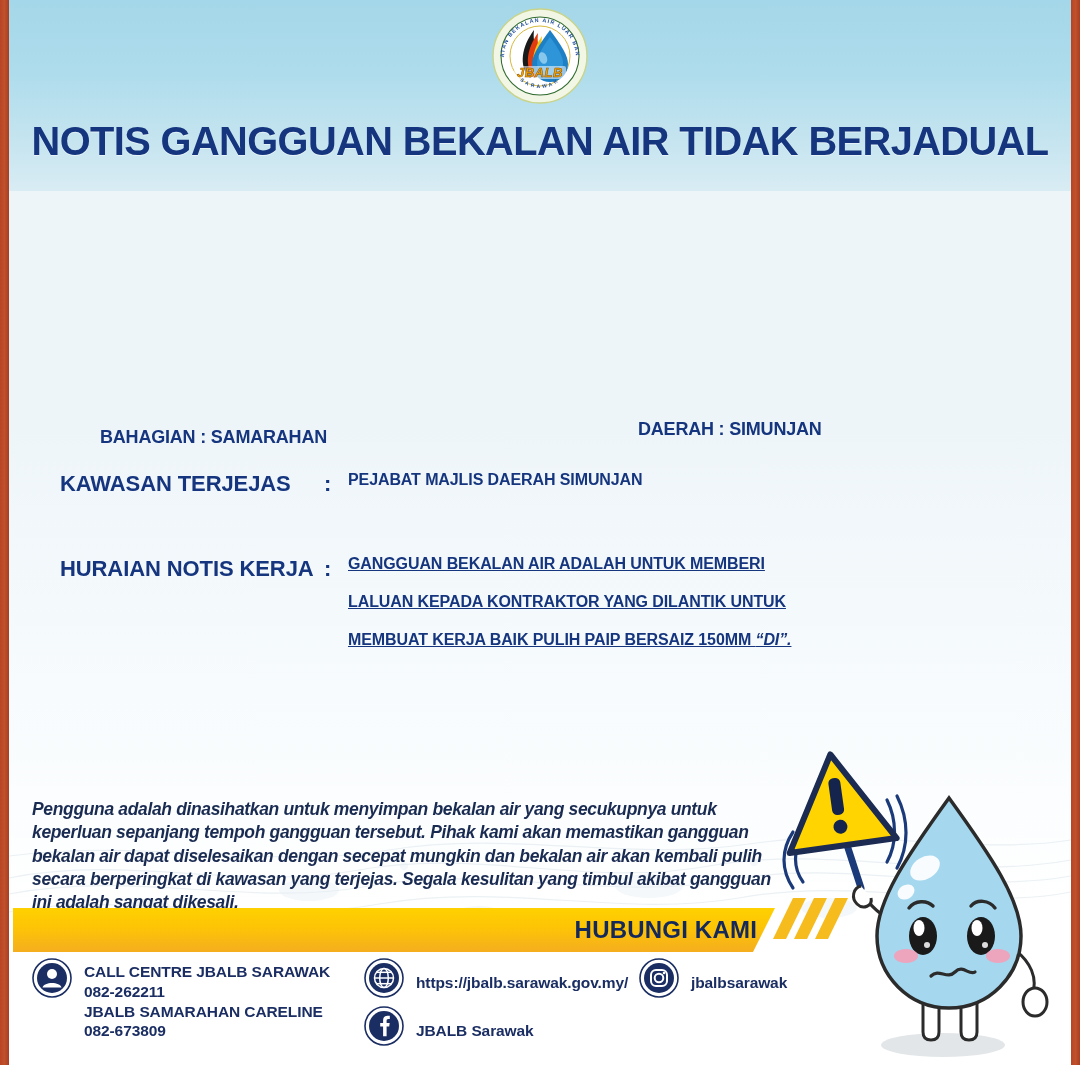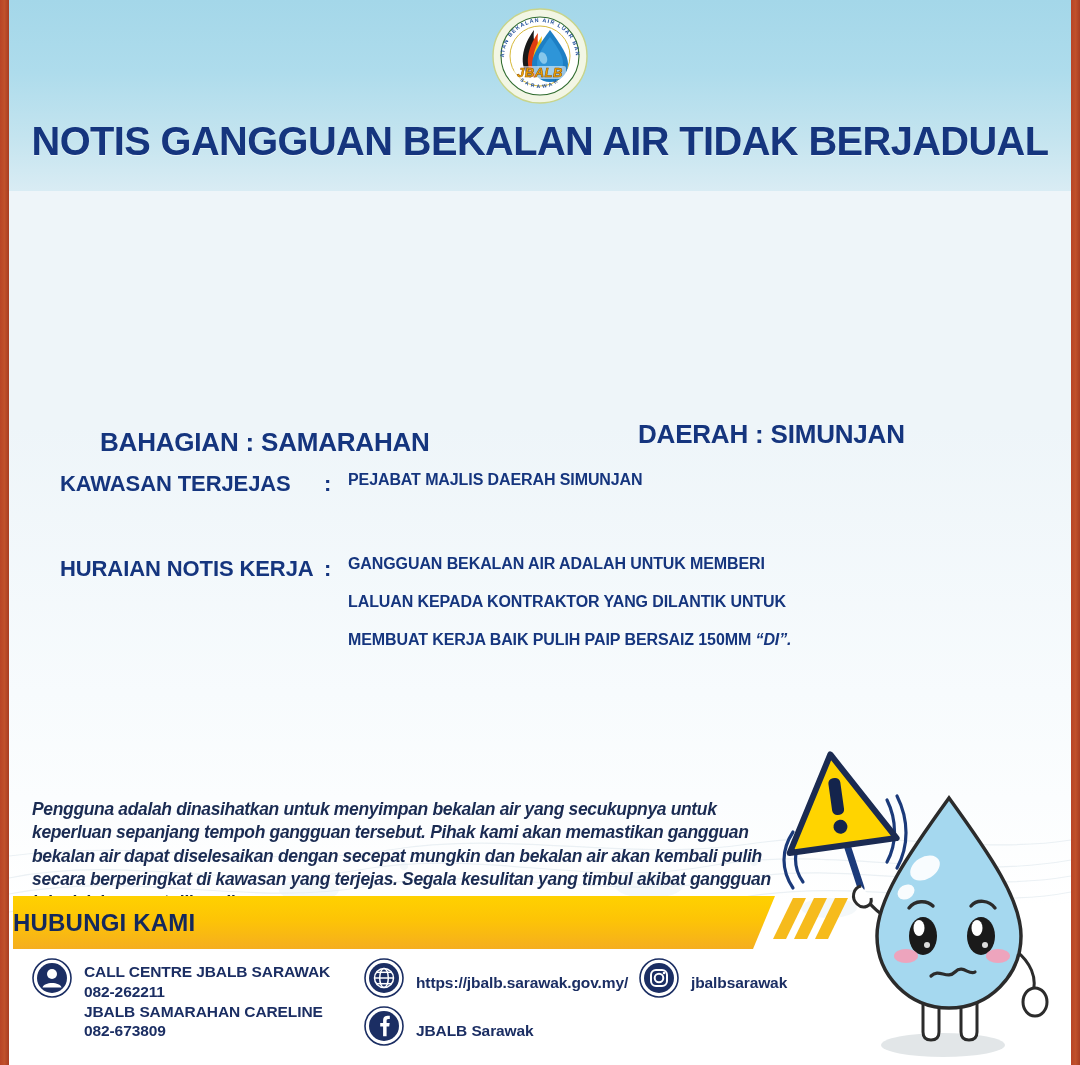--- a/index.html
+++ b/index.html
@@ -67,21 +67,21 @@
   
   .body-area {
     position: absolute; top: 358px; left: 9px; right: 9px; bottom: 0;
   }
 
   .region-row {
     position: absolute; top: 33px; left: 0; right: 0; height: 44px;
   }
   .region-item {
     position: absolute;
-    font-size: 26px; font-weight: 700; color: #15357e;
+    font-size: 18px; font-weight: 700; color: #15357e;
     letter-spacing: -0.2px; white-space: nowrap;
   }
   .region-bahagian { left: 91px; top: 36px; }
   .region-daerah   { left: 629px; top: 28px; }
 
   .info-block { position: absolute; top: 113px; left: 0; right: 0; }
   .info-row { position: relative; min-height: 44px; }
   .info-row + .info-row { margin-top: 31px; }
   .info-label {
     position: absolute; left: 51px; top: 0;
@@ -90,21 +90,21 @@
   }
   .info-colon {
     position: absolute; left: 315px; top: 0;
     font-size: 22px; font-weight: 700; color: #15357e;
   }
   .info-value {
     position: absolute; left: 339px; top: 0; right: 60px;
     font-size: 16px; font-weight: 700; color: #15357e;
     letter-spacing: -0.1px;
   }
-  .info-value-line { display: block; line-height: 1.0; margin-bottom: 22px; white-space: nowrap; }
+  .info-value-line { display: block; line-height: 1.0; margin-bottom: 22px; white-space: nowrap; text-decoration: underline; }
   .info-value-line:last-child { margin-bottom: 8px; }
   .ital { font-style: italic; }
 
   
   .water-texture {
     position: absolute; left: 0; right: 0; top: 400px; height: 250px;
     opacity: 0.55; pointer-events: none; z-index: 1;
   }
 
   
@@ -120,24 +120,24 @@
   .mascot {
     position: absolute; right: -4px; bottom: 0; width: 300px; height: 325px;
     z-index: 6; pointer-events: none;
   }
 
   
   .contact-banner-wrap {
     position: absolute; left: 0; top: 538px; width: 100%; height: 48px; z-index: 8;
   }
   .contact-banner {
-    position: absolute; left: 4px; top: 0; width: 762px; height: 53px;
+    position: absolute; left: 4px; top: 12px; width: 762px; height: 44px;
     background: linear-gradient(180deg, #ffd100 0%, #fdc406 45%, #f5ae1f 100%);
     clip-path: polygon(0 0, 100% 0, calc(100% - 22px) 100%, 0 100%);
-    display: flex; align-items: center; justify-content: flex-start;
+    display: flex; align-items: center; justify-content: flex-end;
   }
   .contact-banner-text {
     font-size: 24px; font-weight: 700; color: #14285c; letter-spacing: 0.2px;
     padding-right: 18px;
   }
   .stripe {
     position: absolute; top: 2px; width: 13px; height: 41px;
     background: #f6bb1c;
     transform: skewX(-26deg);
   }

